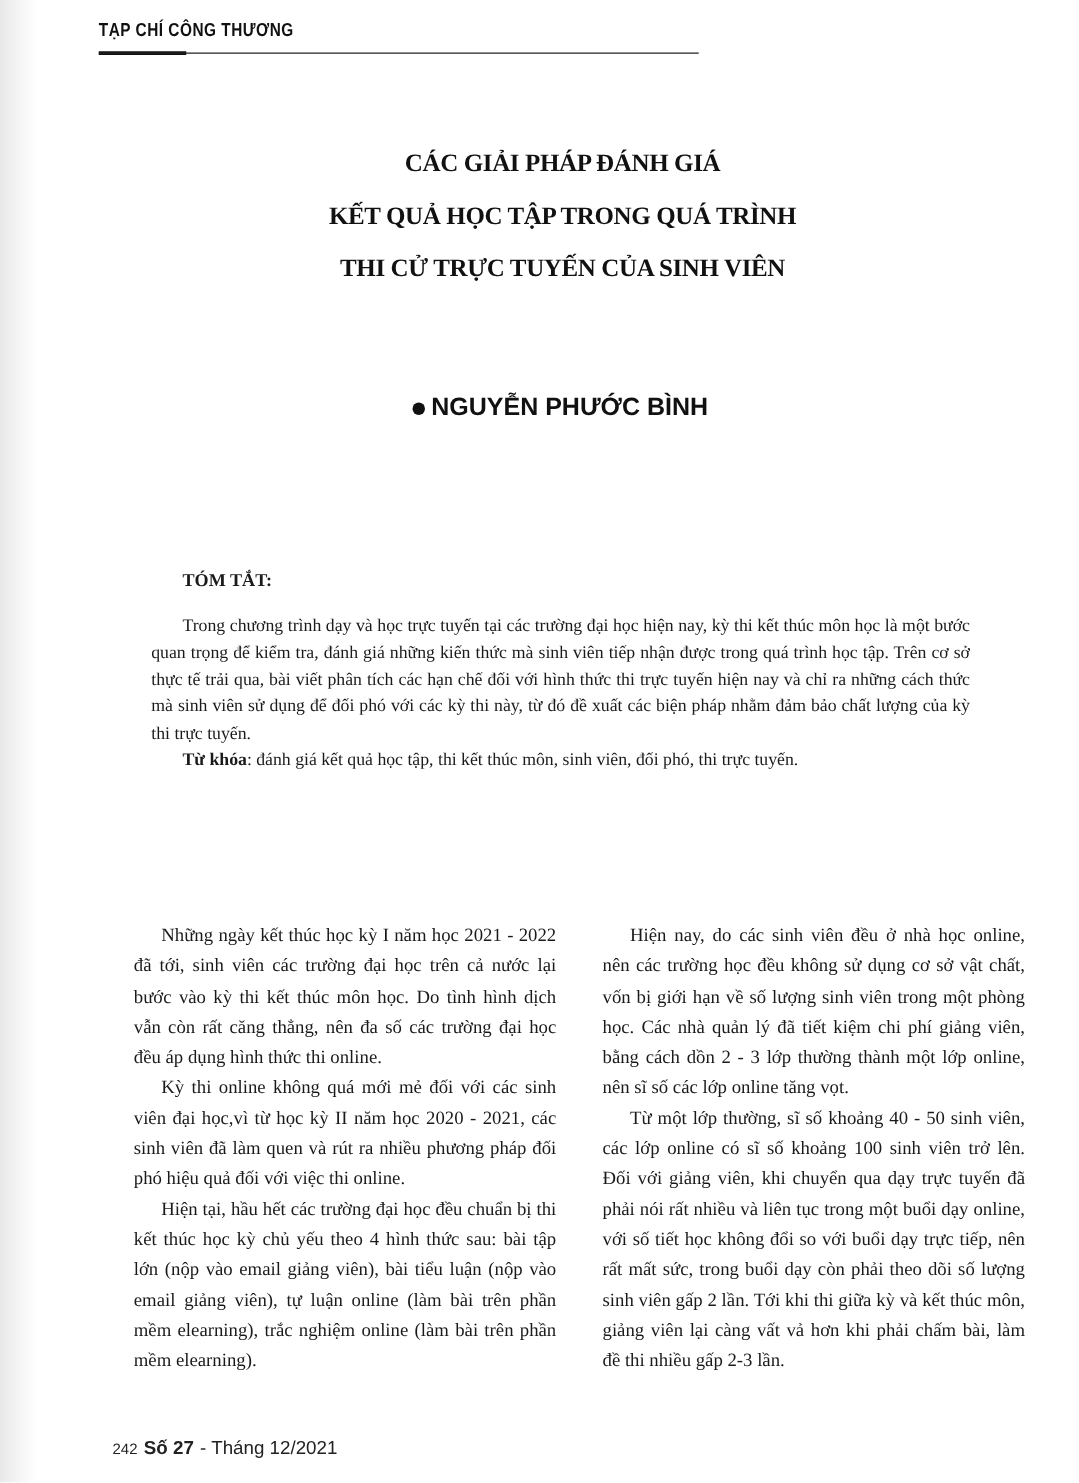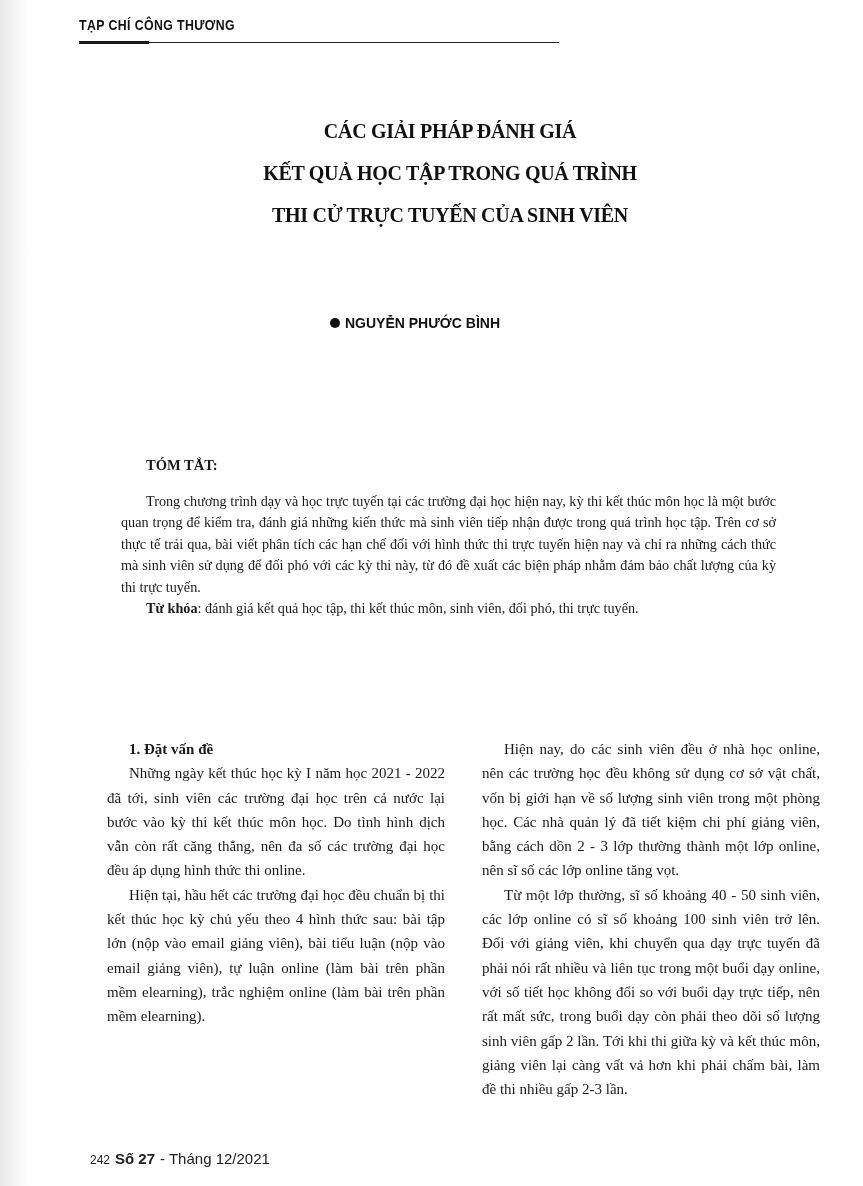--- a/index.html
+++ b/index.html
@@ -26,21 +26,21 @@
       position: absolute; left: 0; top: 25px; width: 70px; height: 3px; background: #111;
     }
     .title {
       position: absolute; left: 100px; top: 110px; width: 700px; text-align: center;
       font-family: "Liberation Serif", serif; font-weight: bold; font-size: 20px; line-height: 42px;
       color: #111; letter-spacing: -0.3px;
     }
     .title div { white-space: nowrap; }
     .author {
       position: absolute; left: 330px; top: 315px; font-family: "Liberation Sans", sans-serif;
-      font-weight: bold; font-size: 14px; color: #111; display: flex; align-items: center; gap: 5px;
+      font-weight: bold; font-size: 20px; color: #111; display: flex; align-items: center; gap: 5px;
     }
     .author .bullet { width: 10px; height: 10px; border-radius: 50%; background: #111; display: inline-block; }
     .abstract {
       position: absolute; left: 121px; top: 455px; width: 655px;
       font-size: 14.2px; line-height: 21.5px; text-align: justify; color: #1a1a1a;
     }
     .abstract-heading { font-weight: bold; font-size: 14.5px; margin-left: 25px; margin-bottom: 14px; }
     .abstract p { margin: 0; text-indent: 25px; }
     .keywords { margin: 0; text-indent: 25px; }
     .keywords b { font-weight: bold; }
@@ -81,22 +81,22 @@
   <span>NGUYỄN PHƯỚC BÌNH</span>
 </div>
 
 <div class="abstract">
   <div class="abstract-heading">TÓM TẮT:</div>
   <p>Trong chương trình dạy và học trực tuyến tại các trường đại học hiện nay, kỳ thi kết thúc môn học là một bước quan trọng để kiểm tra, đánh giá những kiến thức mà sinh viên tiếp nhận được trong quá trình học tập. Trên cơ sở thực tế trải qua, bài viết phân tích các hạn chế đối với hình thức thi trực tuyến hiện nay và chỉ ra những cách thức mà sinh viên sử dụng để đối phó với các kỳ thi này, từ đó đề xuất các biện pháp nhằm đảm bảo chất lượng của kỳ thi trực tuyến.</p>
   <p class="keywords"><b>Từ khóa</b><span>: đánh giá kết quả học tập, thi kết thúc môn, sinh viên, đối phó, thi trực tuyến.</span></p>
 </div>
 
 <div class="col col-left">
-  <p class="section-heading">1. Đặt vấn đề</p>
   <p>Những ngày kết thúc học kỳ I năm học 2021 - 2022 đã tới, sinh viên các trường đại học trên cả nước lại bước vào kỳ thi kết thúc môn học. Do tình hình dịch vẫn còn rất căng thẳng, nên đa số các trường đại học đều áp dụng hình thức thi online.</p>
+  <p>Kỳ thi online không quá mới mẻ đối với các sinh viên đại học,vì từ học kỳ II năm học 2020 - 2021, các sinh viên đã làm quen và rút ra nhiều phương pháp đối phó hiệu quả đối với việc thi online.</p>
   <p>Hiện tại, hầu hết các trường đại học đều chuẩn bị thi kết thúc học kỳ chủ yếu theo 4 hình thức sau: bài tập lớn (nộp vào email giảng viên), bài tiểu luận (nộp vào email giảng viên), tự luận online (làm bài trên phần mềm elearning), trắc nghiệm online (làm bài trên phần mềm elearning).</p>
 </div>
 
 <div class="col col-right">
   <p>Hiện nay, do các sinh viên đều ở nhà học online, nên các trường học đều không sử dụng cơ sở vật chất, vốn bị giới hạn về số lượng sinh viên trong một phòng học. Các nhà quản lý đã tiết kiệm chi phí giảng viên, bằng cách dồn 2 - 3 lớp thường thành một lớp online, nên sĩ số các lớp online tăng vọt.</p>
   <p>Từ một lớp thường, sĩ số khoảng 40 - 50 sinh viên, các lớp online có sĩ số khoảng 100 sinh viên trở lên. Đối với giảng viên, khi chuyển qua dạy trực tuyến đã phải nói rất nhiều và liên tục trong một buổi dạy online, với số tiết học không đổi so với buổi dạy trực tiếp, nên rất mất sức, trong buổi dạy còn phải theo dõi số lượng sinh viên gấp 2 lần. Tới khi thi giữa kỳ và kết thúc môn, giảng viên lại càng vất vả hơn khi phải chấm bài, làm đề thi nhiều gấp 2-3 lần.</p>
 </div>
 
 <div class="footer">
   <span class="page-num">242</span>

